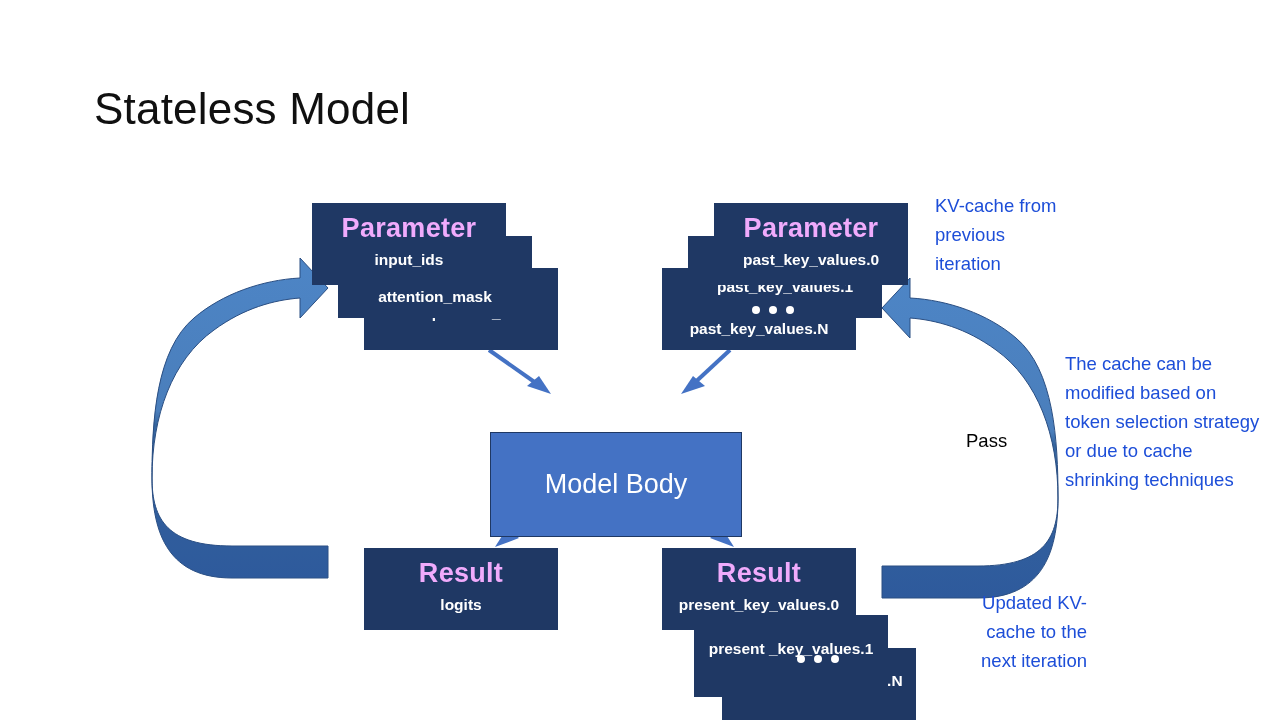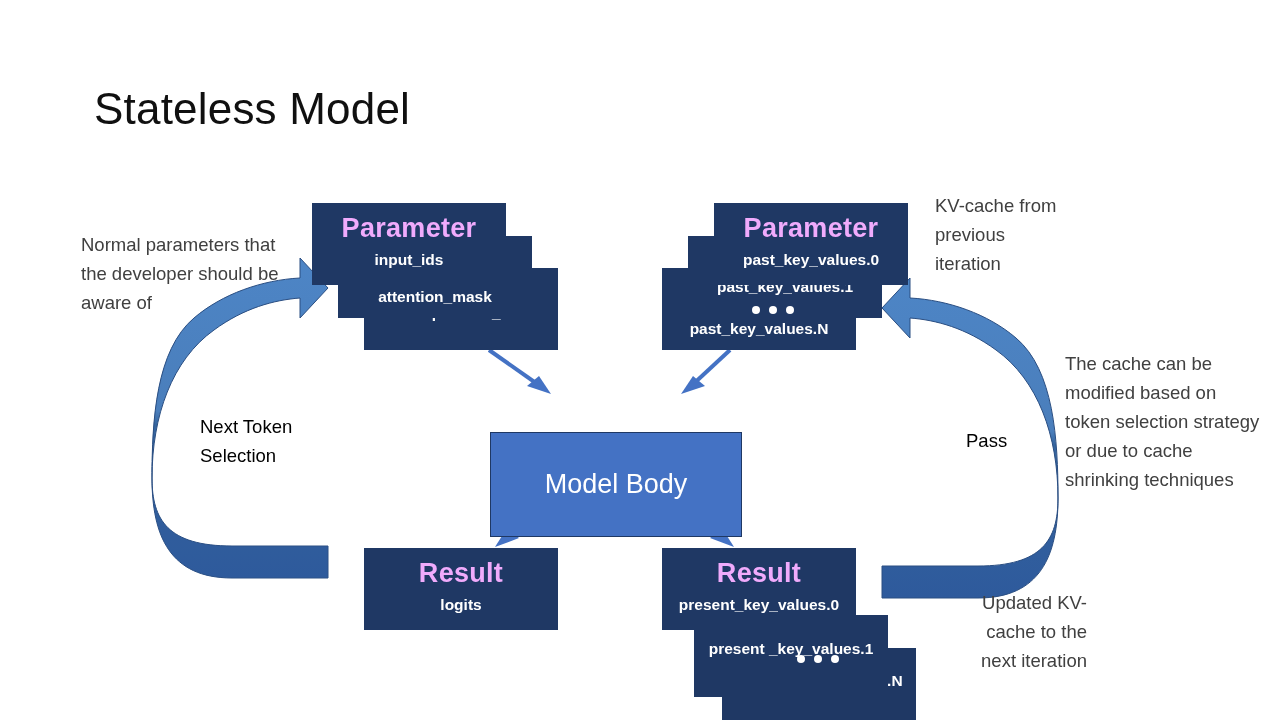--- a/index.html
+++ b/index.html
@@ -27,21 +27,21 @@
     color: #101010;
     letter-spacing: 0.2px;
     white-space: nowrap;
   }
 
   
   .note {
     position: absolute;
     font-size: 18.5px;
     line-height: 29px;
-    color: #404040;
+    color: #1d4ed8;
     white-space: pre-line;
   }
   #note-normal-params { left: 81px; top: 230px; width: 215px; }
   #note-kv-prev       { left: 935px; top: 191px; width: 130px; }
   #note-cache-mod     { left: 1065px; top: 349px; width: 200px; }
   #note-updated-kv    { left: 947px; top: 588px; width: 140px; text-align: right; }
 
   
   .arrow-label {
     position: absolute;
@@ -235,29 +235,27 @@
       <polygon points="681,394 693,376 705,386" fill="#4472C4" stroke="none"></polygon>
 
       <line x1="540" y1="503" x2="503" y2="540"></line>
       <polygon points="495,547 507,528 519,538" fill="#4472C4" stroke="none"></polygon>
 
       <line x1="689" y1="503" x2="726" y2="540"></line>
       <polygon points="734,547 710,538 722,528" fill="#4472C4" stroke="none"></polygon>
     </g>
   </svg>
 
-  <div class="note" id="note-normal-params">Normal parameters that the developer should be aware of</div>
 
   <div class="note" id="note-kv-prev">KV-cache from previous iteration</div>
 
   <div class="note" id="note-cache-mod">The cache can be modified based on token selection strategy or due to cache shrinking techniques</div>
 
   <div class="note" id="note-updated-kv">Updated KV-cache to the next iteration</div>
 
-  <div class="arrow-label" id="label-next-token">Next Token Selection</div>
   <div class="arrow-label" id="label-pass">Pass</div>
 
   <div class="card z3" id="param-left-card3">
     <div class="card-line" id="param-left-line3">position_ids</div>
   </div>
   <div class="card z2" id="param-left-card2">
     <div class="card-line" id="param-left-line2">attention_mask</div>
   </div>
   <div class="card z1" id="param-left-card1">
     <div class="card-title">Parameter</div>

